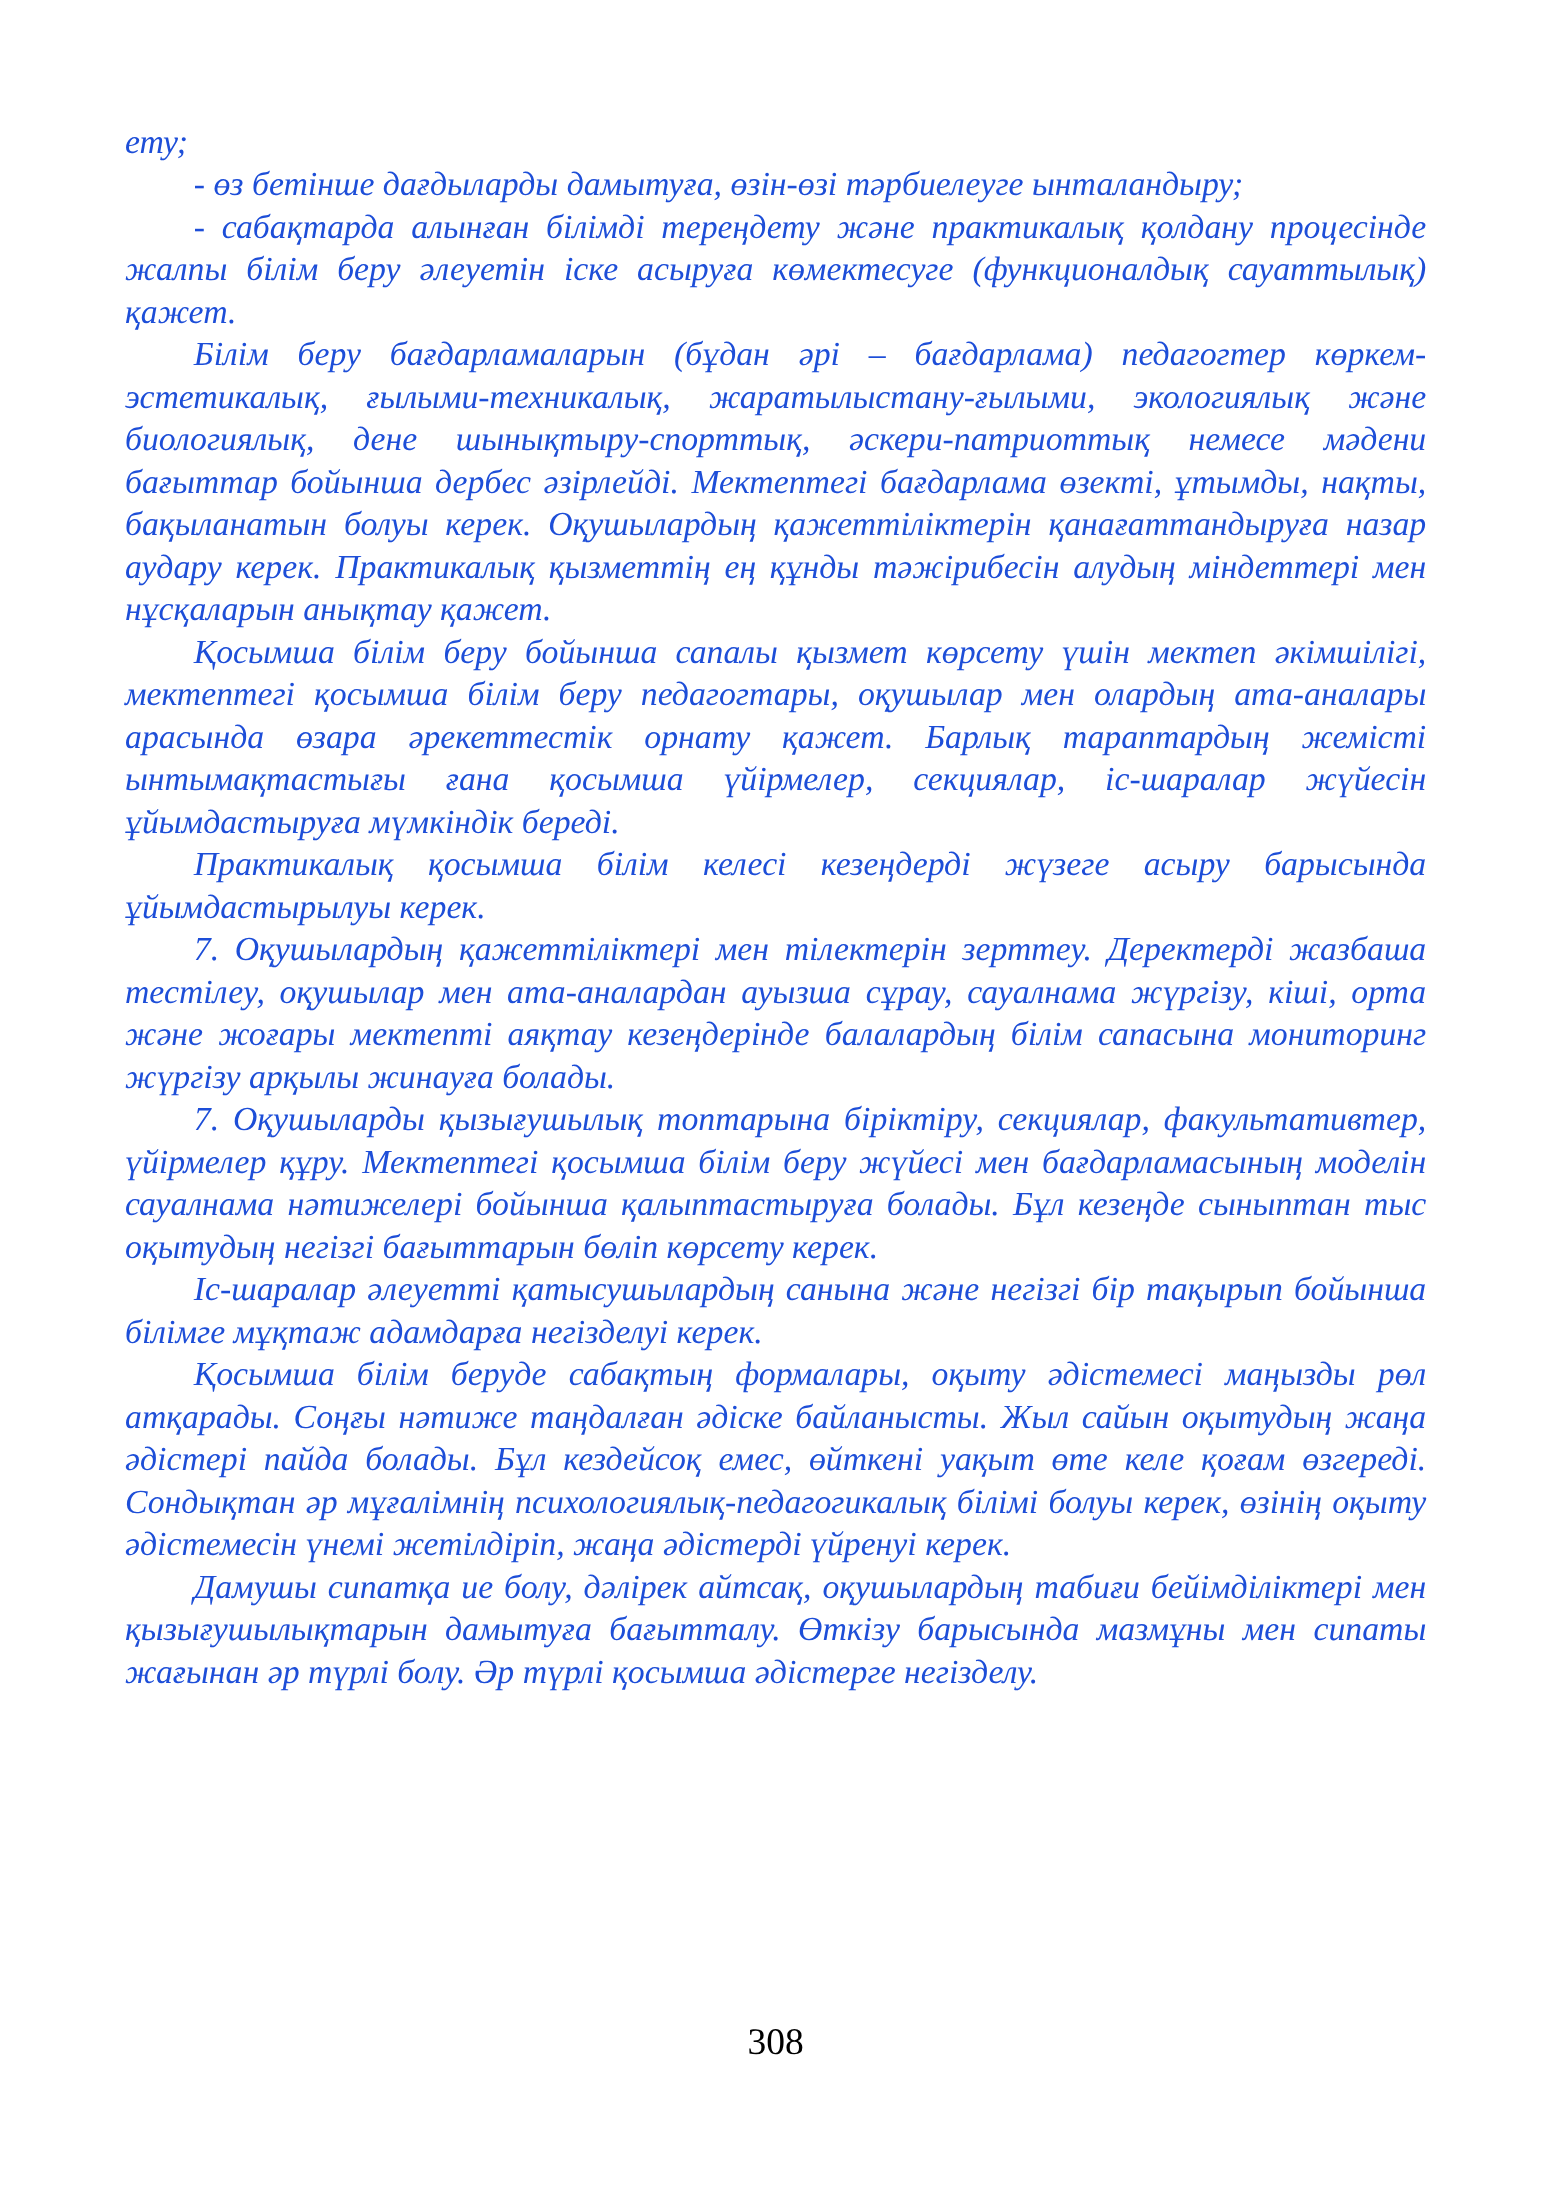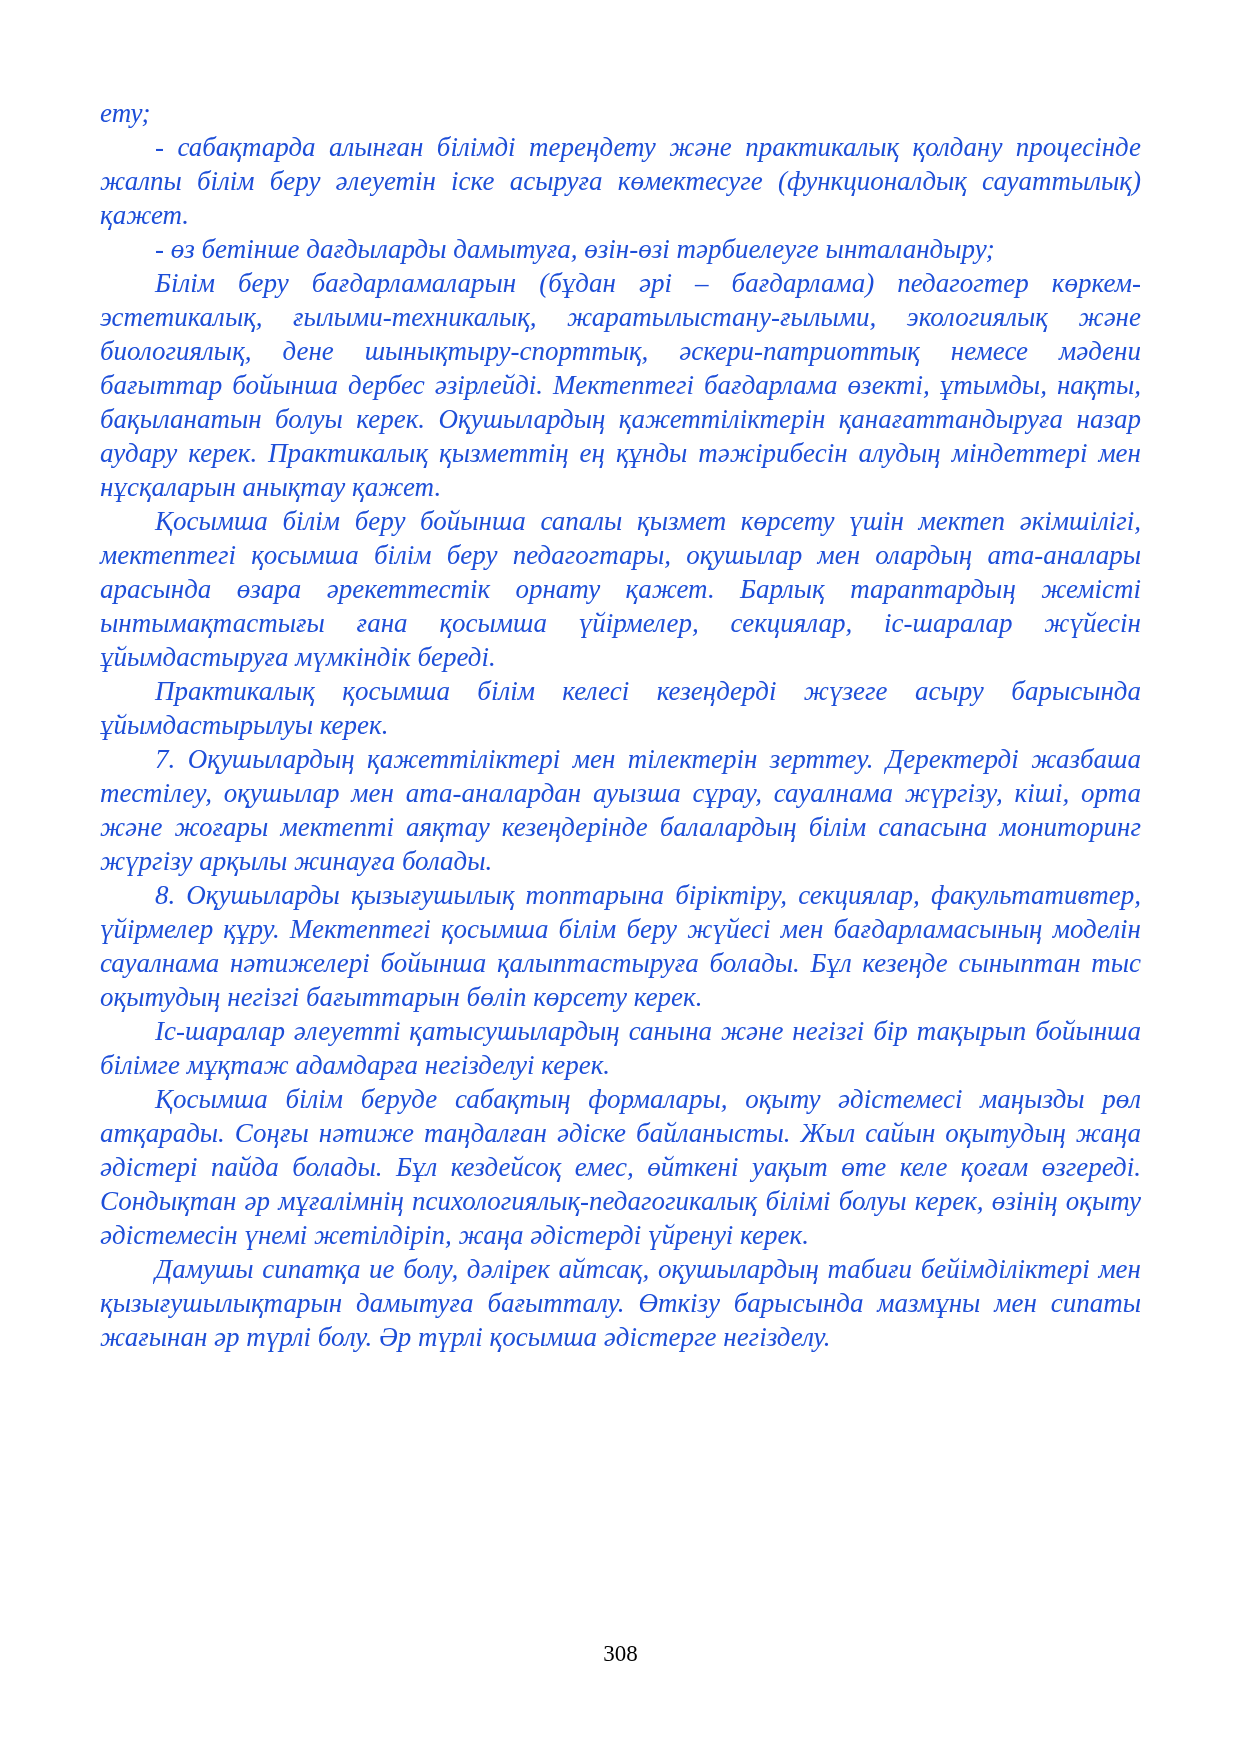--- a/index.html
+++ b/index.html
@@ -35,37 +35,36 @@
   }
   .text-block p.flush {
     text-indent: 0;
   }
   .page-number {
     position: absolute;
     top: 1620px;
     left: 0;
     width: 100%;
     text-align: center;
-    font-size: 23px;
+    font-size: 30px;
     line-height: 28px;
     color: #000000;
-    margin-top: 20px;
   }
 </style>
 </head>
 <body>
 
 <div class="page">
   <div class="text-block">
     <p class="flush">ету;</p>
+    <p>- өз бетінше дағдыларды дамытуға, өзін-өзі тәрбиелеуге ынталандыру;</p>
     <p>- сабақтарда алынған білімді тереңдету және практикалық қолдану процесінде жалпы білім беру әлеуетін іске асыруға көмектесуге (функционалдық сауаттылық) қажет.</p>
-    <p>- өз бетінше дағдыларды дамытуға, өзін-өзі тәрбиелеуге ынталандыру;</p>
     <p>Білім беру бағдарламаларын (бұдан әрі – бағдарлама) педагогтер көркем-эстетикалық, ғылыми-техникалық, жаратылыстану-ғылыми, экологиялық және биологиялық, дене шынықтыру-спорттық, әскери-патриоттық немесе мәдени бағыттар бойынша дербес әзірлейді. Мектептегі бағдарлама өзекті, ұтымды, нақты, бақыланатын болуы керек. Оқушылардың қажеттіліктерін қанағаттандыруға назар аудару керек. Практикалық қызметтің ең құнды тәжірибесін алудың міндеттері мен нұсқаларын анықтау қажет.</p>
     <p>Қосымша білім беру бойынша сапалы қызмет көрсету үшін мектеп әкімшілігі, мектептегі қосымша білім беру педагогтары, оқушылар мен олардың ата-аналары арасында өзара әрекеттестік орнату қажет. Барлық тараптардың жемісті ынтымақтастығы ғана қосымша үйірмелер, секциялар, іс-шаралар жүйесін ұйымдастыруға мүмкіндік береді.</p>
     <p>Практикалық қосымша білім келесі кезеңдерді жүзеге асыру барысында ұйымдастырылуы керек.</p>
     <p>7. Оқушылардың қажеттіліктері мен тілектерін зерттеу. Деректерді жазбаша тестілеу, оқушылар мен ата-аналардан ауызша сұрау, сауалнама жүргізу, кіші, орта және жоғары мектепті аяқтау кезеңдерінде балалардың білім сапасына мониторинг жүргізу арқылы жинауға болады.</p>
-    <p>8. Оқушыларды қызығушылық топтарына біріктіру, секциялар, факультативтер, үйірмелер құру. Мектептегі қосымша білім беру жүйесі мен бағдарламасының моделін сауалнама нәтижелері бойынша қалыптастыруға болады. Бұл кезеңде сыныптан тыс оқытудың негізгі бағыттарын бөліп көрсету керек.</p>
+    <p>7. Оқушыларды қызығушылық топтарына біріктіру, секциялар, факультативтер, үйірмелер құру. Мектептегі қосымша білім беру жүйесі мен бағдарламасының моделін сауалнама нәтижелері бойынша қалыптастыруға болады. Бұл кезеңде сыныптан тыс оқытудың негізгі бағыттарын бөліп көрсету керек.</p>
     <p>Іс-шаралар әлеуетті қатысушылардың санына және негізгі бір тақырып бойынша білімге мұқтаж адамдарға негізделуі керек.</p>
     <p>Қосымша білім беруде сабақтың формалары, оқыту әдістемесі маңызды рөл атқарады. Соңғы нәтиже таңдалған әдіске байланысты. Жыл сайын оқытудың жаңа әдістері пайда болады. Бұл кездейсоқ емес, өйткені уақыт өте келе қоғам өзгереді. Сондықтан әр мұғалімнің психологиялық-педагогикалық білімі болуы керек, өзінің оқыту әдістемесін үнемі жетілдіріп, жаңа әдістерді үйренуі керек.</p>
     <p>Дамушы сипатқа ие болу, дәлірек айтсақ, оқушылардың табиғи бейімділіктері мен қызығушылықтарын дамытуға бағытталу. Өткізу барысында мазмұны мен сипаты жағынан әр түрлі болу. Әр түрлі қосымша әдістерге негізделу.</p>
   </div>
   <div class="page-number">308</div>
 </div>
 
 </body></html>

